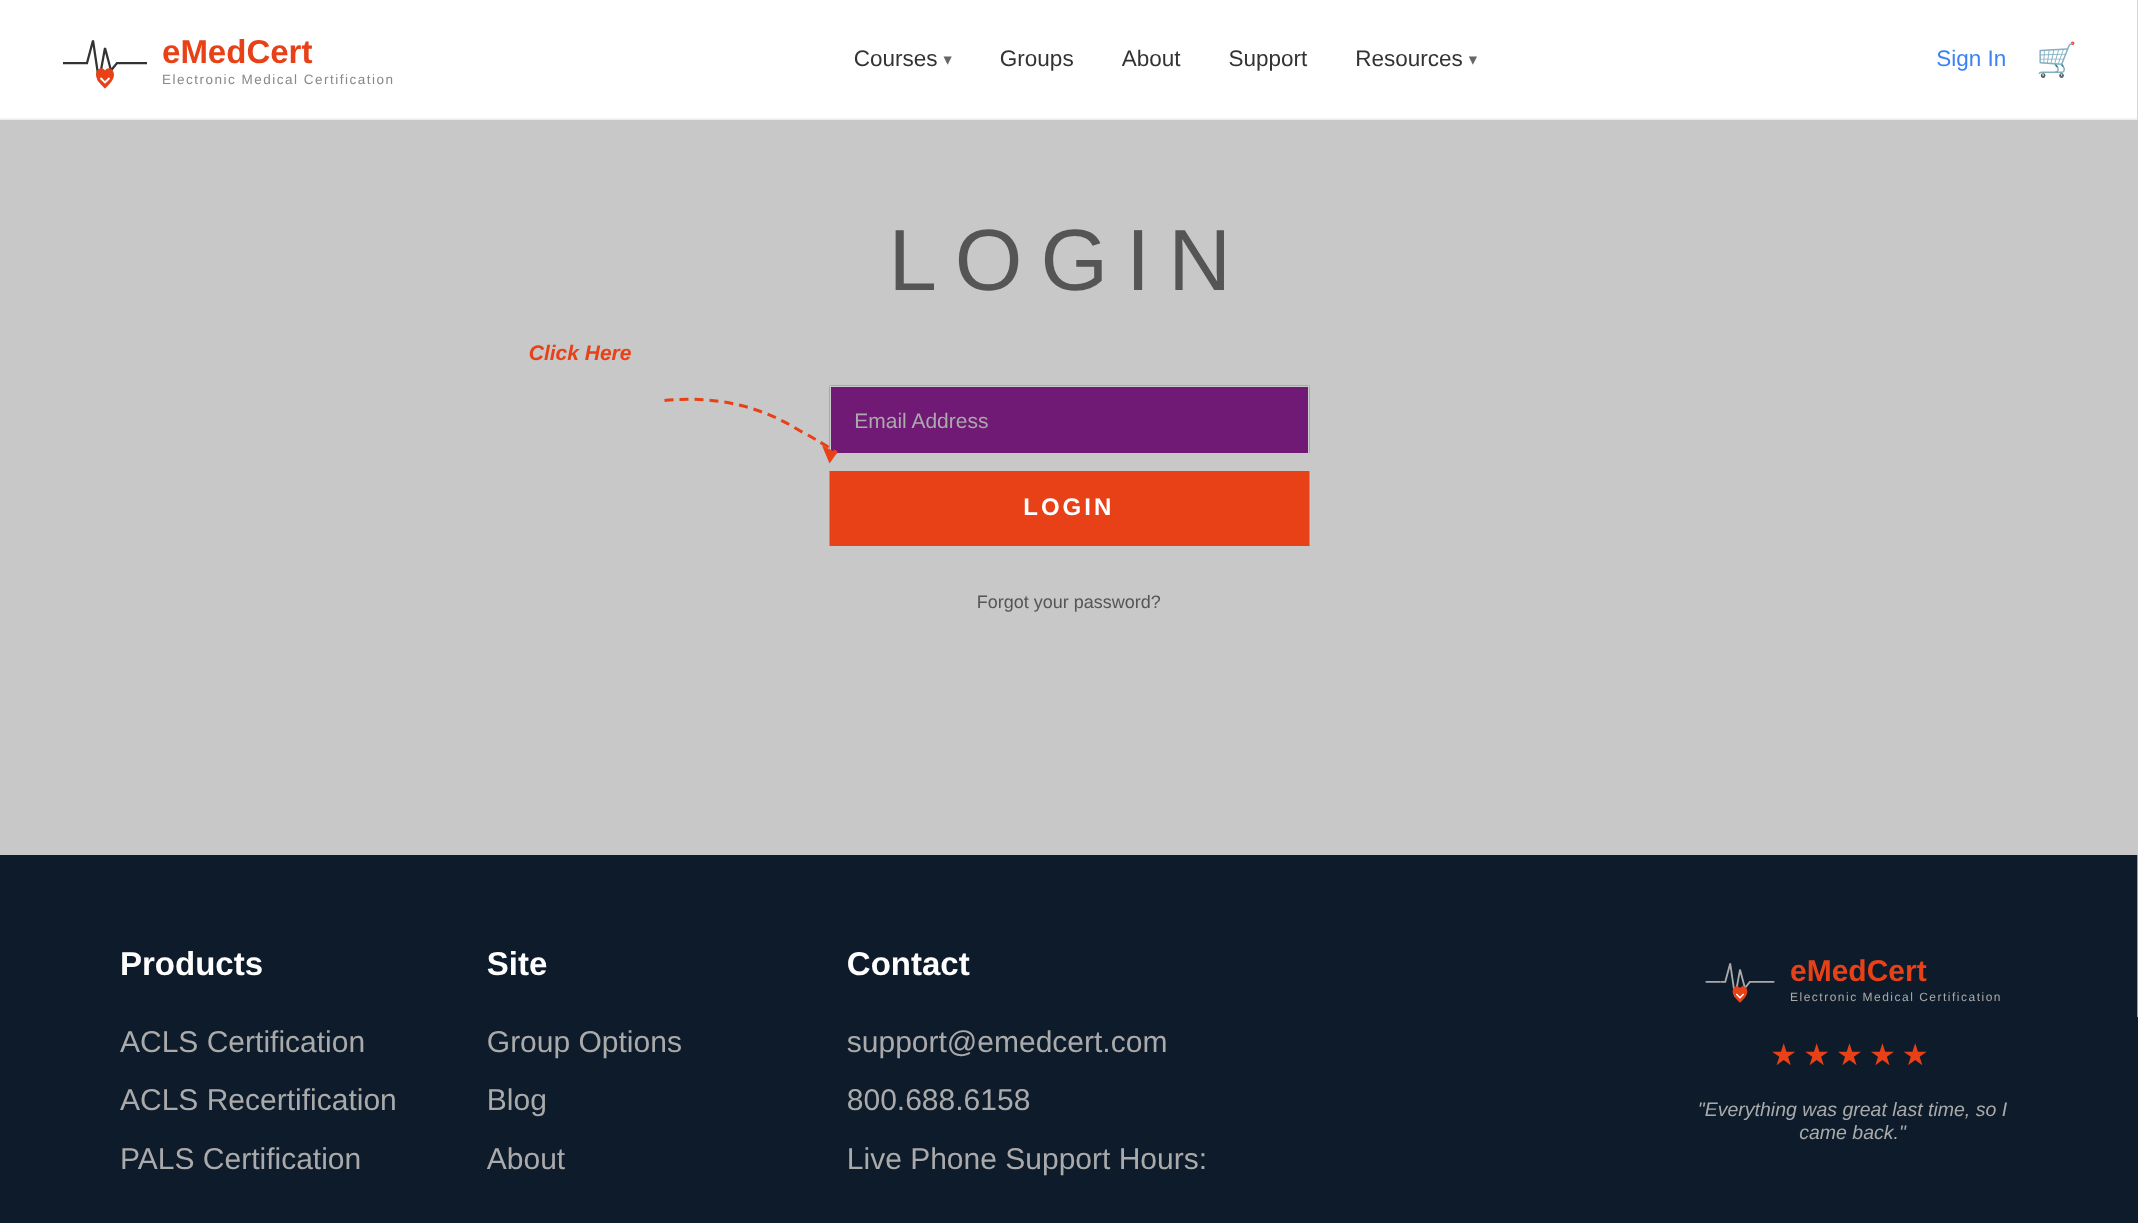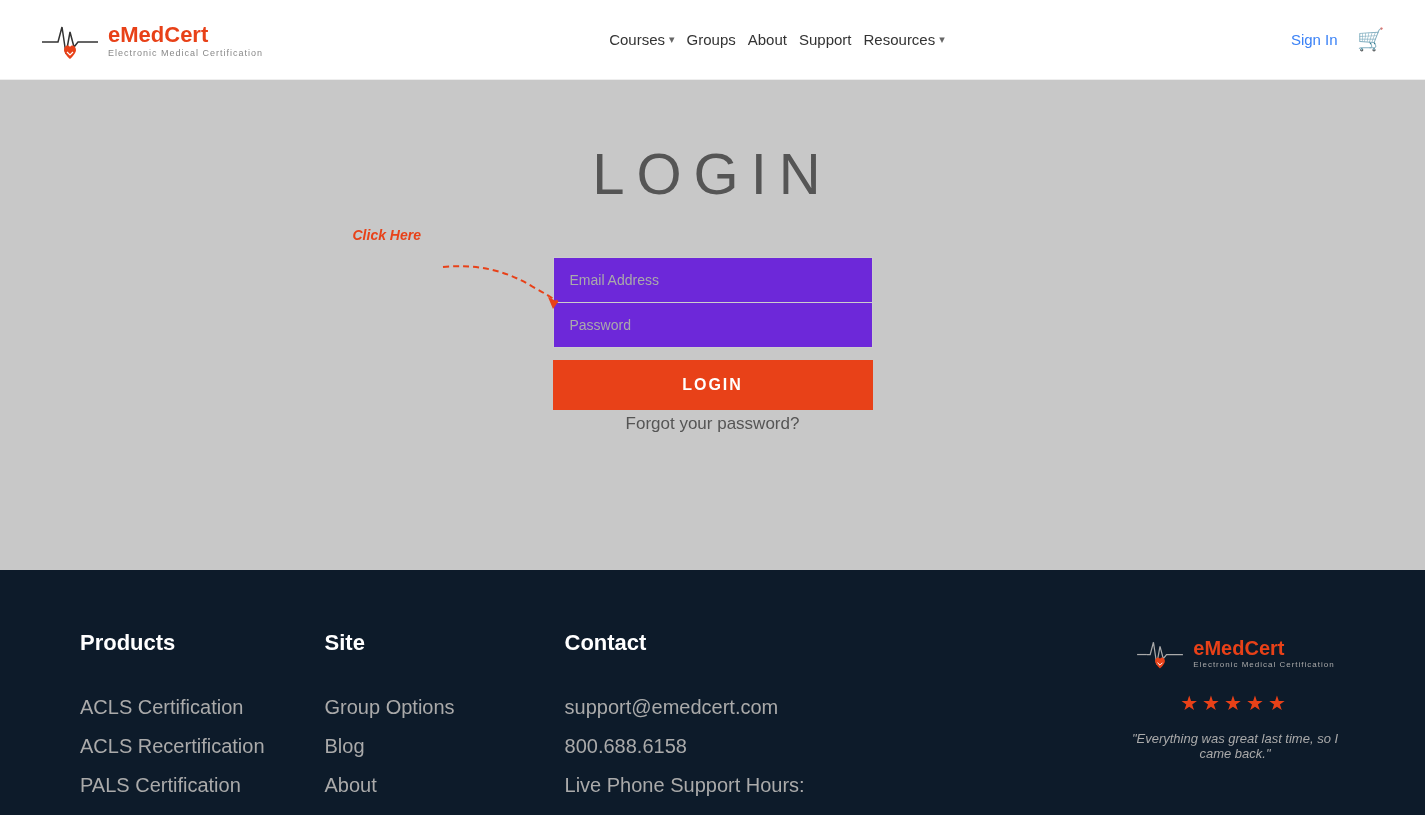--- a/index.html
+++ b/index.html
@@ -37,21 +37,21 @@
       color: #e84118;
     }
     .logo-sub {
       font-size: 9px;
       color: #888;
       letter-spacing: 1px;
     }
     .nav {
       display: flex;
       align-items: center;
-      gap: 12px;
+      gap: 32px;
     }
     .nav-item {
       font-size: 15px;
       color: #333;
       cursor: pointer;
       display: flex;
       align-items: center;
       gap: 4px;
       text-decoration: none;
     }
@@ -94,21 +94,21 @@
       width: 320px;
       display: flex;
       flex-direction: column;
       gap: 0;
     }
     .form-input {
       width: 100%;
       padding: 14px 16px;
       font-size: 14px;
       border: 1px solid #ccc;
-      background: #6d28d9;
+      background: #701a75;
       color: #aaa;
       outline: none;
       font-family: Arial, sans-serif;
     }
     .form-input:first-child {
       border-bottom: none;
     }
     .form-input::placeholder { color: #aaa; }
     .login-btn {
       width: 100%;
@@ -118,22 +118,22 @@
       font-size: 16px;
       font-weight: bold;
       letter-spacing: 2px;
       border: none;
       cursor: pointer;
       font-family: Arial, sans-serif;
       margin-top: 12px;
     }
     .forgot-link {
       text-align: center;
-      margin-top: 4px;
-      font-size: 17px;
+      margin-top: 30px;
+      font-size: 12px;
       color: #555;
       cursor: pointer;
       text-decoration: none;
     }
 
     
     .annotation-area {
       position: relative;
       width: 320px;
     }
@@ -166,21 +166,21 @@
     .footer-col {
       display: flex;
       flex-direction: column;
       gap: 16px;
       min-width: 180px;
     }
     .footer-col-title {
       font-size: 22px;
       font-weight: bold;
       color: #fff;
-      margin-bottom: 24px;
+      margin-bottom: 12px;
     }
     .footer-link {
       font-size: 20px;
       color: #aaa;
       cursor: pointer;
       text-decoration: none;
     }
     .footer-brand {
       margin-left: auto;
       display: flex;
@@ -275,21 +275,20 @@
   <div class="annotation-area">
 
     <div class="click-here-annotation">Click Here</div>
     <svg class="arrow-svg" width="140" height="60" viewBox="0 0 140 60">
       <path d="M10,10 Q60,5 100,30 Q115,38 125,45" fill="none" stroke="#e84118" stroke-width="2" stroke-dasharray="6,4"></path>
       <polygon points="125,45 115,40 120,52" fill="#e84118"></polygon>
     </svg>
 
     <div class="login-form">
       <input class="form-input" type="email" placeholder="Email Address" style="">
-      <input class="form-input" type="password" placeholder="Password" style="">
       <button class="login-btn">LOGIN</button>
       <a class="forgot-link">Forgot your password?</a>
     </div>
   </div>
 </main>
 
 <footer class="footer">
   <div class="footer-col">
     <div class="footer-col-title">Products</div>
     <a class="footer-link">ACLS Certification</a>

